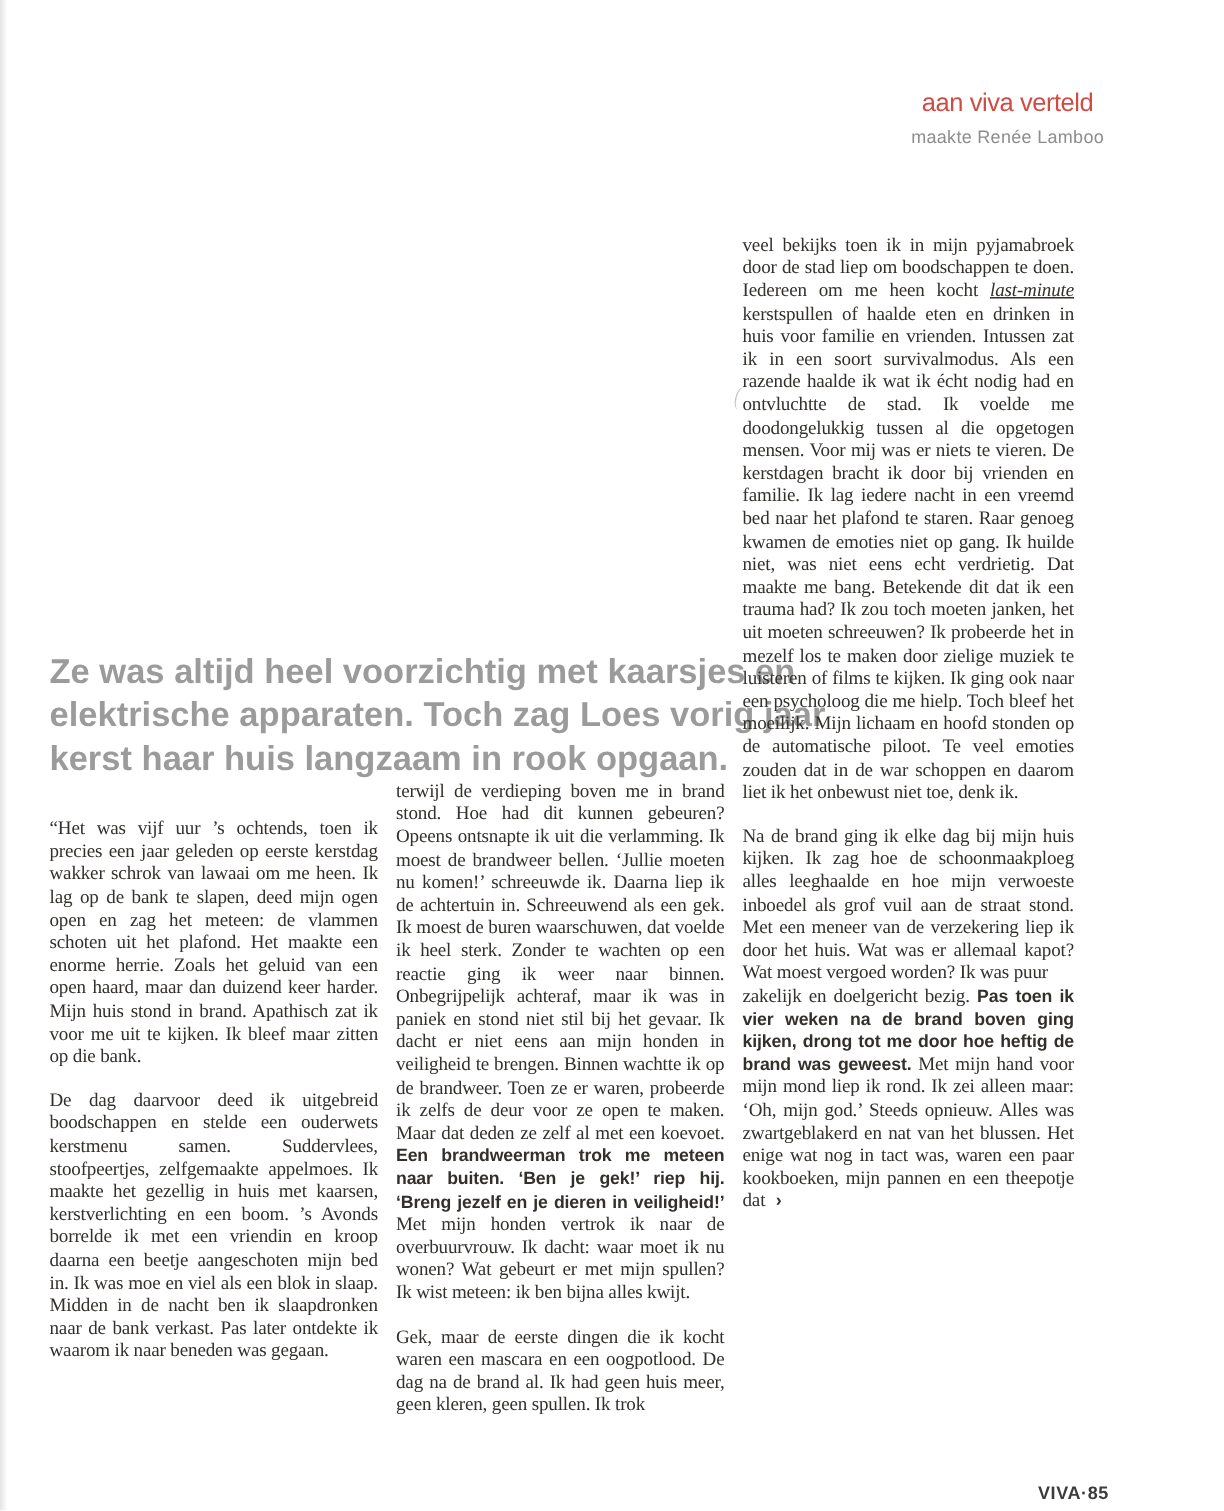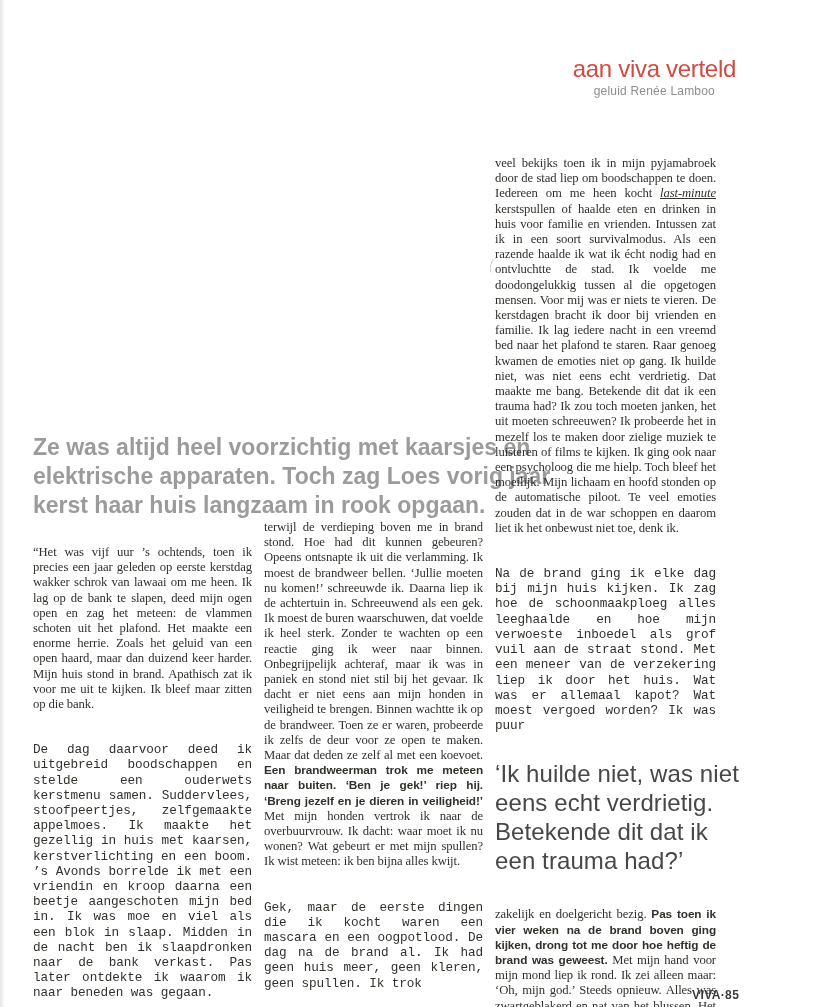--- a/index.html
+++ b/index.html
@@ -30,21 +30,21 @@
     border-radius: 60% 0 0 60%;
     transform: rotate(14deg);
     opacity: .8;
   }
   .header {
     position: absolute; top: 56px; right: 80px;
     text-align: center;
   }
   .header-title {
     font-family: "Liberation Sans", sans-serif;
-    font-size: 24px; line-height: 26px;
+    font-size: 17px; line-height: 26px;
     letter-spacing: -0.3px;
     color: var(--accent);
   }
   .header-byline {
     font-family: "Liberation Sans", sans-serif;
     font-size: 12px; color: var(--byline);
     margin-top: 2px; letter-spacing: 0.2px;
   }
   .intro {
     position: absolute; left: 33px; top: 433px;
@@ -57,21 +57,21 @@
   .col {
     position: absolute;
     width: 219px;
     font-size: 12.7px; line-height: 15.2px;
     color: var(--body);
     text-align: justify;
     letter-spacing: -0.1px;
     hyphens: auto;
   }
   .col p { margin: 0; }
-  .col p.gap { margin-top: 30px; font-family: Liberation Mono, monospace; }
+  .col p.gap { margin-top: 14px; }
   .col-1 { left: 33px;  top: 545px; }
   .col-2 { left: 264px; top: 520px; }
   .col-3 { left: 495px; top: 156px; width: 221px; }
   .seg-bold {
     font-family: "Liberation Sans", sans-serif;
     font-weight: 700; font-size: 11.8px;
   }
   .seg-italic { font-style: italic; text-decoration: underline; }
   .seg-marker {
     font-family: "Liberation Sans", sans-serif;
@@ -98,38 +98,34 @@
   }
 </style>
 </head>
 <body>
 
 <div class="scan-edge"></div>
 <div class="pen-mark"></div>
 
 <header class="header">
   <div class="header-title">aan viva verteld</div>
-  <div class="header-byline">geluid Renée Lamboo</div>
+  <div class="header-byline">maakte Renée Lamboo</div>
 </header>
 
 <div class="intro">Ze was altijd heel voorzichtig met kaarsjes en
 elektrische apparaten. Toch zag Loes vorig jaar
 kerst haar huis langzaam in rook opgaan.</div>
 
 <section class="col col-1">
     <p class=""><span>“Het was vijf uur ’s ochtends, toen ik precies een jaar geleden op eerste kerstdag wakker schrok van lawaai om me heen. Ik lag op de bank te slapen, deed mijn ogen open en zag het meteen: de vlammen schoten uit het plafond. Het maakte een enorme herrie. Zoals het geluid van een open haard, maar dan duizend keer harder. Mijn huis stond in brand. Apathisch zat ik voor me uit te kijken. Ik bleef maar zitten op die bank.</span></p>
     <p class="gap"><span>De dag daarvoor deed ik uitgebreid boodschappen en stelde een ouderwets kerstmenu samen. Suddervlees, stoofpeertjes, zelfgemaakte appelmoes. Ik maakte het gezellig in huis met kaarsen, kerstverlichting en een boom. ’s Avonds borrelde ik met een vriendin en kroop daarna een beetje aangeschoten mijn bed in. Ik was moe en viel als een blok in slaap. Midden in de nacht ben ik slaapdronken naar de bank verkast. Pas later ontdekte ik waarom ik naar beneden was gegaan.</span></p>
   </section>
 <section class="col col-2">
     <p class=""><span>terwijl de verdieping boven me in brand stond. Hoe had dit kunnen gebeuren? Opeens ontsnapte ik uit die verlamming. Ik moest de brandweer bellen. ‘Jullie moeten nu komen!’ schreeuwde ik. Daarna liep ik de achtertuin in. Schreeuwend als een gek. Ik moest de buren waarschuwen, dat voelde ik heel sterk. Zonder te wachten op een reactie ging ik weer naar binnen. Onbegrijpelijk achteraf, maar ik was in paniek en stond niet stil bij het gevaar. Ik dacht er niet eens aan mijn honden in veiligheid te brengen. Binnen wachtte ik op de brandweer. Toen ze er waren, probeerde ik zelfs de deur voor ze open te maken. Maar dat deden ze zelf al met een koevoet. </span><span class="seg-bold">Een brandweerman trok me meteen naar buiten. ‘Ben je gek!’ riep hij. ‘Breng jezelf en je dieren in veiligheid!’</span><span> Met mijn honden vertrok ik naar de overbuurvrouw. Ik dacht: waar moet ik nu wonen? Wat gebeurt er met mijn spullen? Ik wist meteen: ik ben bijna alles kwijt.</span></p>
     <p class="gap"><span>Gek, maar de eerste dingen die ik kocht waren een mascara en een oogpotlood. De dag na de brand al. Ik had geen huis meer, geen kleren, geen spullen. Ik trok</span></p>
   </section>
 <section class="col col-3">
     <p class=""><span>veel bekijks toen ik in mijn pyjamabroek door de stad liep om boodschappen te doen. Iedereen om me heen kocht </span><span class="seg-italic">last-minute</span><span> kerstspullen of haalde eten en drinken in huis voor familie en vrienden. Intussen zat ik in een soort survivalmodus. Als een razende haalde ik wat ik écht nodig had en ontvluchtte de stad. Ik voelde me doodongelukkig tussen al die opgetogen mensen. Voor mij was er niets te vieren. De kerstdagen bracht ik door bij vrienden en familie. Ik lag iedere nacht in een vreemd bed naar het plafond te staren. Raar genoeg kwamen de emoties niet op gang. Ik huilde niet, was niet eens echt verdrietig. Dat maakte me bang. Betekende dit dat ik een trauma had? Ik zou toch moeten janken, het uit moeten schreeuwen? Ik probeerde het in mezelf los te maken door zielige muziek te luisteren of films te kijken. Ik ging ook naar een psycholoog die me hielp. Toch bleef het moeilijk. Mijn lichaam en hoofd stonden op de automatische piloot. Te veel emoties zouden dat in de war schoppen en daarom liet ik het onbewust niet toe, denk ik.</span></p>
     <p class="gap"><span>Na de brand ging ik elke dag bij mijn huis kijken. Ik zag hoe de schoonmaakploeg alles leeghaalde en hoe mijn verwoeste inboedel als grof vuil aan de straat stond. Met een meneer van de verzekering liep ik door het huis. Wat was er allemaal kapot? Wat moest vergoed worden? Ik was puur</span></p>
-    <aside class="pull-quote">‘Ik huilde niet, was niet
-eens echt verdrietig.
-Betekende dit dat ik
-een trauma had?’</aside>
     <p class=""><span>zakelijk en doelgericht bezig. </span><span class="seg-bold">Pas toen ik vier weken na de brand boven ging kijken, drong tot me door hoe heftig de brand was geweest.</span><span> Met mijn hand voor mijn mond liep ik rond. Ik zei alleen maar: ‘Oh, mijn god.’ Steeds opnieuw. Alles was zwartgeblakerd en nat van het blussen. Het enige wat nog in tact was, waren een paar kookboeken, mijn pannen en een theepotje dat</span><span class="seg-marker">›</span></p>
   </section>
 
 <footer class="footer">VIVA·85</footer>
 
 </body></html>

